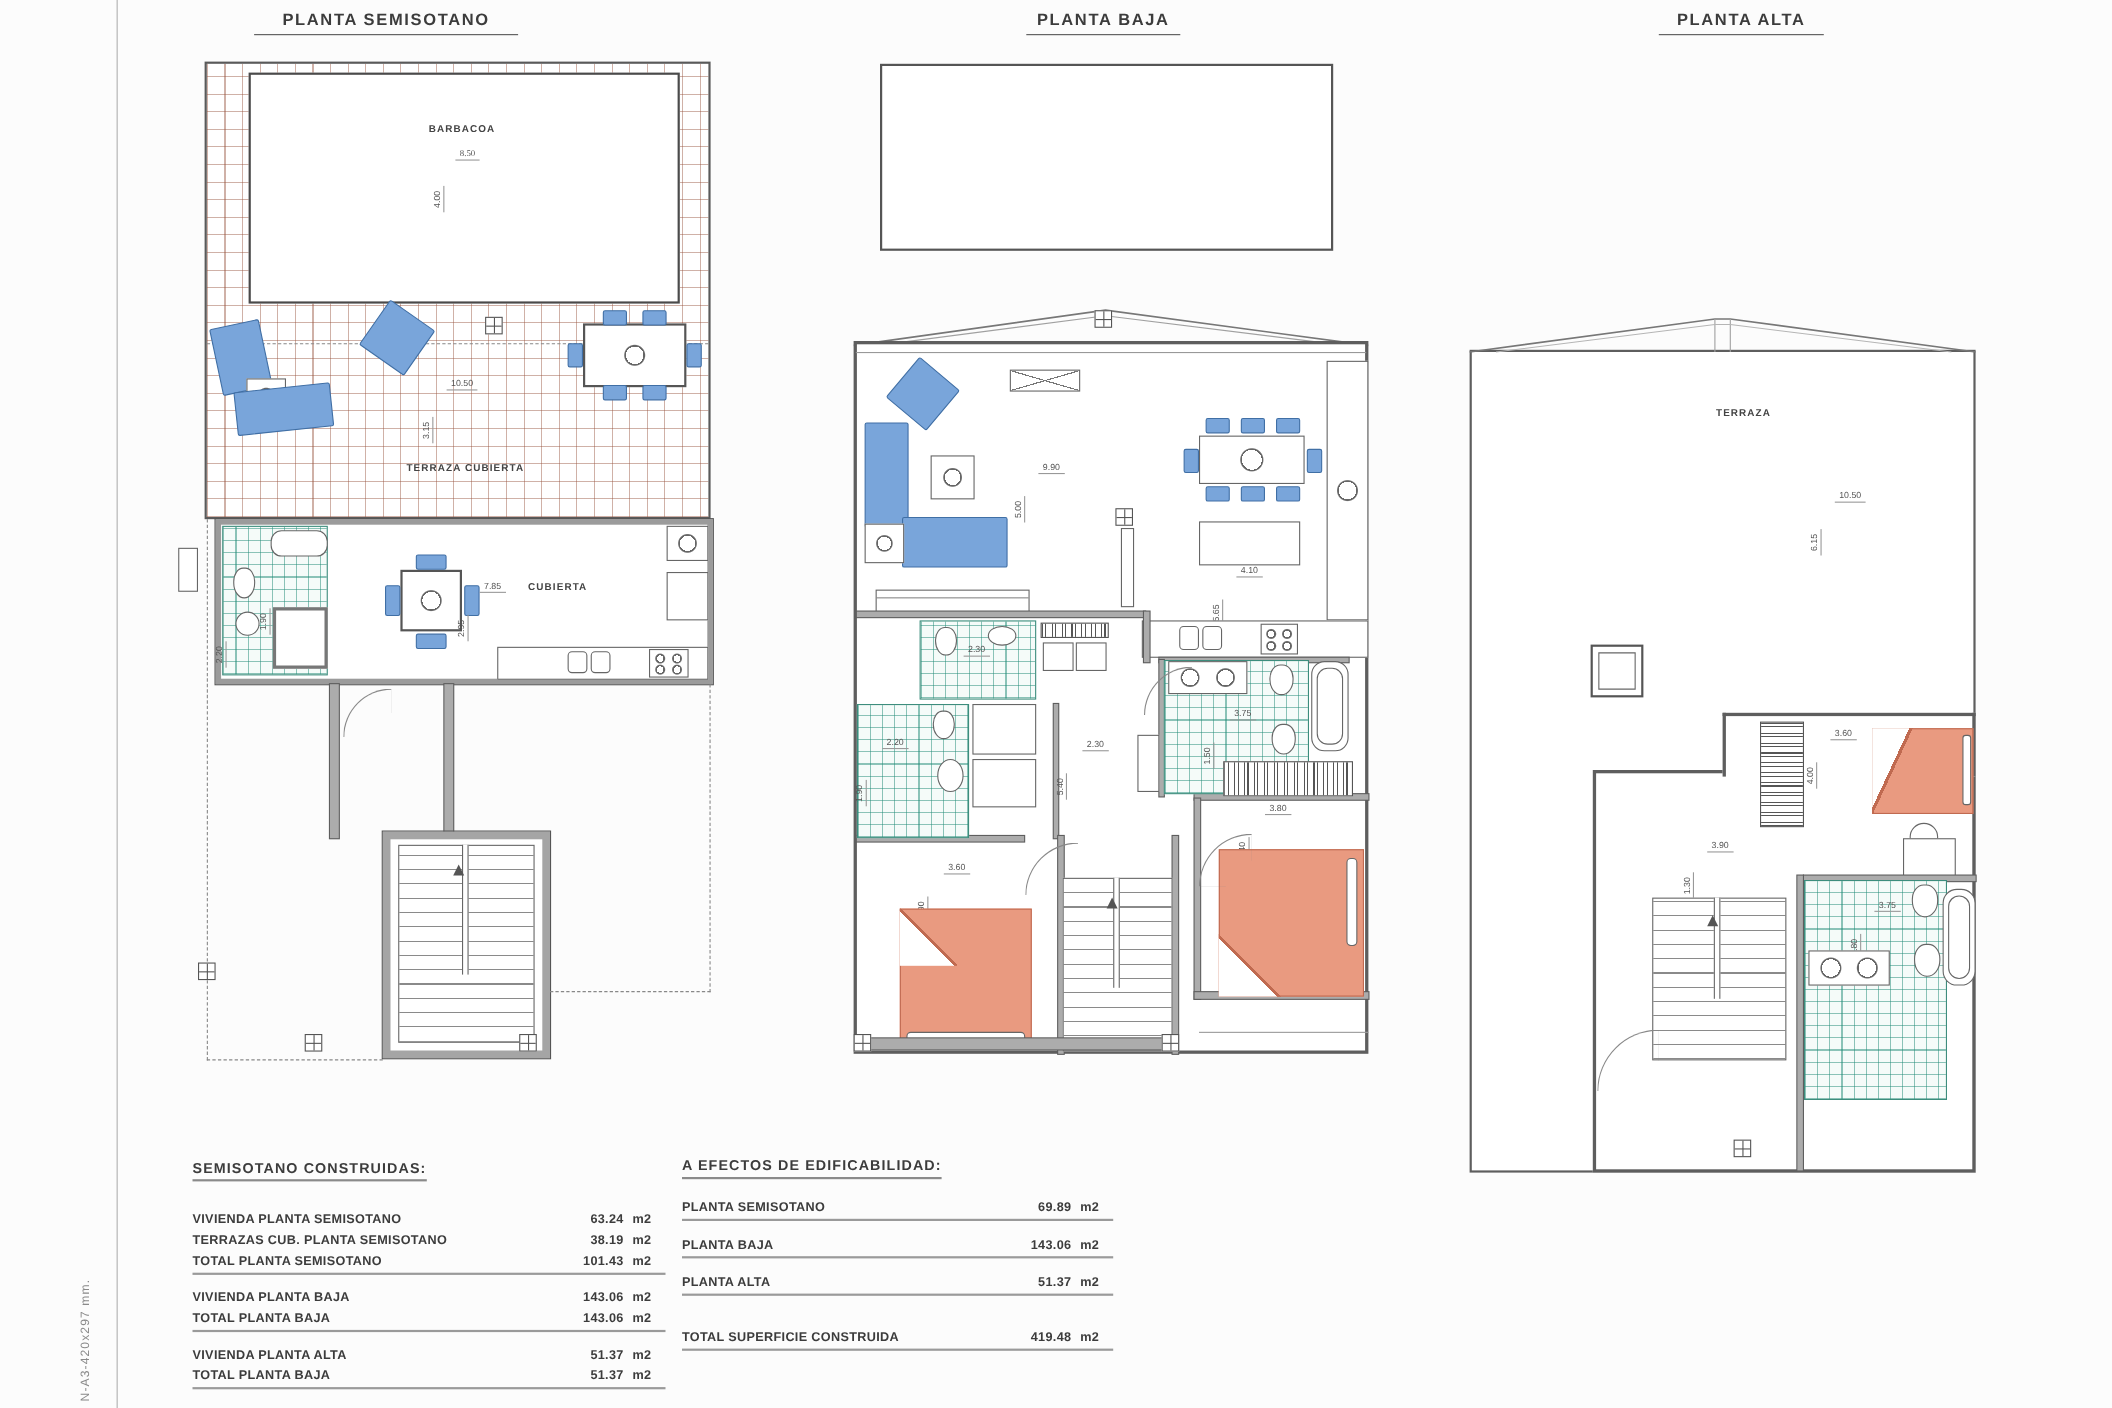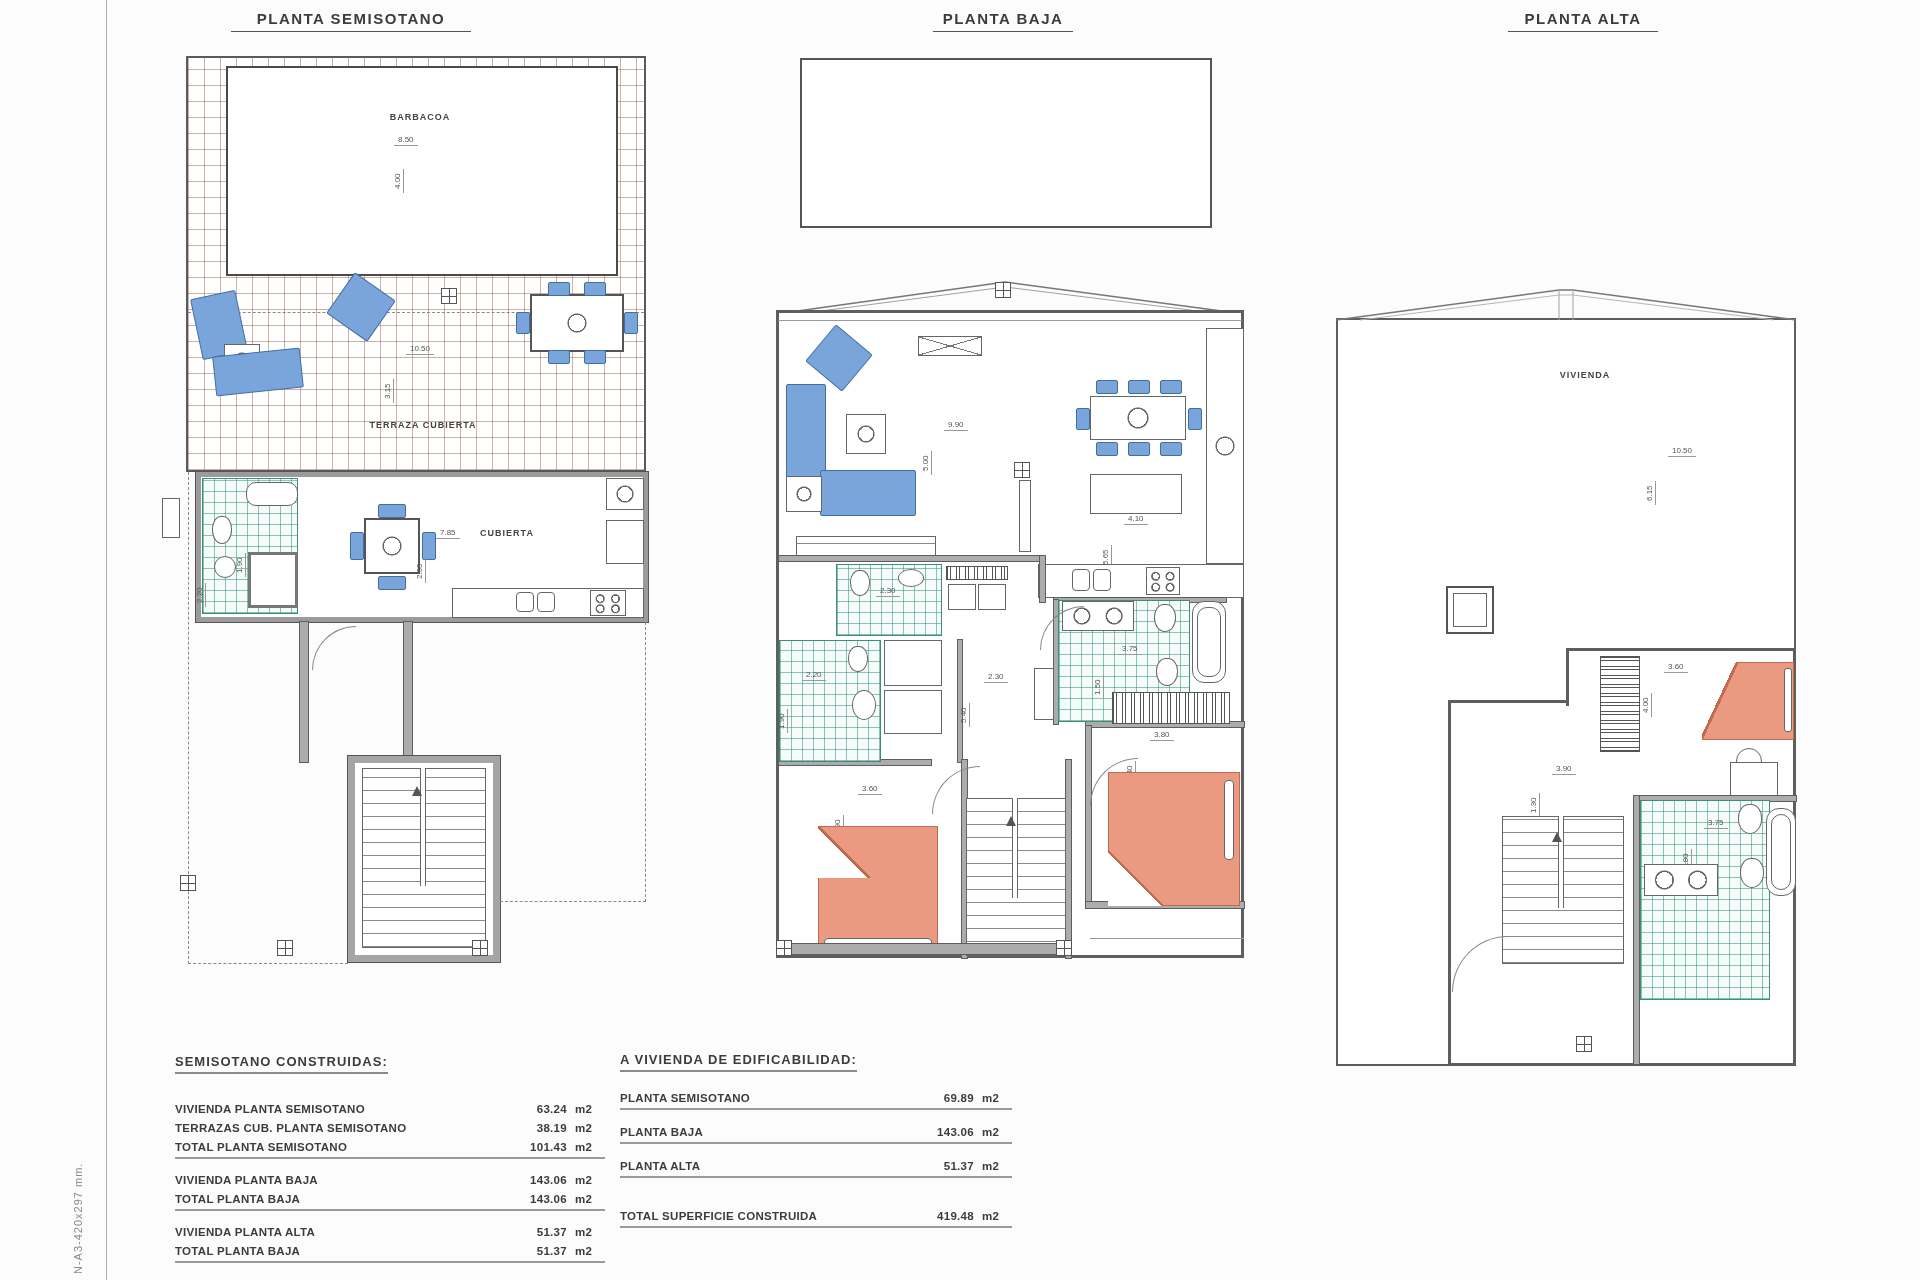--- a/index.html
+++ b/index.html
@@ -61,21 +61,21 @@
 <div id="sheet">
 
   <div class="a" style="left:106px;top:0;height:1280px;width:0;border-left:1px solid #b0b0b0;"></div>
   <div class="a note-v" style="left:72px;top:1274px;">N-A3-420x297 mm.</div>
 
   <div class="a ptitle" style="left:231px;top:10px;width:240px;">PLANTA SEMISOTANO</div>
 
   <div class="a tileT" style="left:186px;top:56px;width:460px;height:416px;border:2px solid #5a5a5a;"></div>
   <div class="a" style="left:226px;top:66px;width:388px;height:206px;background:#fff;border:2px solid #4a4a4a;"></div>
   <div class="a rlab" style="left:370px;top:112px;width:100px;">BARBACOA</div>
-  <span class="a dim dimh" style="left:394px;top:135px;">8.50</span>
+  <span class="a dim dimh" style="left:414px;top:135px;font-family:Liberation Serif, serif;">8.50</span>
   <span class="a dim dimv" style="left:404px;top:182px;">4.00</span>
   <div class="a dh" style="left:188px;top:312px;width:456px;"></div>
   <div class="a colm" style="left:441px;top:288px;"></div>
 
   <div class="a blue" style="left:336px;top:282px;width:50px;height:50px;transform:rotate(35deg);"></div>
   <div class="a blue" style="left:196px;top:294px;width:46px;height:62px;transform:rotate(-12deg);"></div>
   <div class="a ln ring" style="left:224px;top:344px;width:36px;height:32px;background-image:radial-gradient(circle, transparent 6px, #666 6px 7px, transparent 8px);"></div>
   <div class="a blue" style="left:214px;top:352px;width:88px;height:40px;transform:rotate(-6deg);"></div>
   <div class="a ln2 ring" style="left:530px;top:294px;width:94px;height:58px;background-image:radial-gradient(circle, transparent 8px, #666 8px 9px, transparent 10px);"></div>
   <div class="a blue" style="left:548px;top:282px;width:22px;height:14px;"></div>
@@ -252,21 +252,21 @@
 
   <div class="a ptitle" style="left:1508px;top:10px;width:150px;">PLANTA ALTA</div>
 
   <div class="a" style="left:1336px;top:318px;width:460px;height:748px;background:#fff;border:2px solid #5e5e5e;box-sizing:border-box;"></div>
   <svg class="a" style="left:1334px;top:286px;" width="464" height="36" viewBox="0 0 464 36">
     <polyline points="2,34 225,4 239,4 462,34" fill="none" stroke="#777" stroke-width="1.5"></polyline>
     <line x1="225" y1="4" x2="225" y2="34" stroke="#a0a0a0" stroke-width="1"></line>
     <line x1="239" y1="4" x2="239" y2="34" stroke="#a0a0a0" stroke-width="1"></line>
     <polyline points="26,34 225,9 239,9 440,34" fill="none" stroke="#b5b5b5" stroke-width="1"></polyline>
   </svg>
-  <div class="a rlab" style="left:1545px;top:370px;width:80px;">VIVIENDA</div>
+  <div class="a rlab" style="left:1545px;top:370px;width:80px;">TERRAZA</div>
   <span class="a dim dimh" style="left:1668px;top:446px;">10.50</span>
   <span class="a dim dimv" style="left:1656px;top:494px;">6.15</span>
   <div class="a" style="left:1446px;top:586px;width:48px;height:48px;border:2px solid #555;box-sizing:border-box;background:#fff;box-shadow:inset 0 0 0 5px #fff, inset 0 0 0 6px #666;"></div>
 
   <div class="a" style="left:1448px;top:700px;width:348px;height:366px;background:#fff;border:3px solid #5e5e5e;box-sizing:border-box;"></div>
   <div class="a" style="left:1566px;top:648px;width:230px;height:58px;background:#fff;border:3px solid #5e5e5e;border-bottom:none;box-sizing:border-box;"></div>
   <div class="a" style="left:1570px;top:652px;width:222px;height:56px;background:#fff;"></div>
 
   <div class="a wardH" style="left:1600px;top:656px;width:40px;height:96px;"></div>
   <div class="a bed" style="left:1702px;top:662px;width:92px;height:78px;"></div>
@@ -343,21 +343,21 @@
         <span class="tlab">TOTAL PLANTA BAJA</span>
         <span class="tval">51.37</span>
         <span class="tunit">m2</span>
       </div>
     </div>
 
     
   </div>
 
   <div class="a tbl" style="left:620px;top:1052px;width:392px;">
-    <div class="tbl-h" style="margin-bottom:18px;">A VIVIENDA DE EDIFICABILIDAD:</div>
+    <div class="tbl-h" style="margin-bottom:18px;">A EFECTOS DE EDIFICABILIDAD:</div>
 
     <div class="trow total" style="margin-bottom:14px;">
       <span class="tlab">PLANTA SEMISOTANO</span>
       <span class="tval">69.89</span>
       <span class="tunit">m2</span>
     </div>
     <div class="trow total" style="margin-bottom:14px;">
       <span class="tlab">PLANTA BAJA</span>
       <span class="tval">143.06</span>
       <span class="tunit">m2</span>

